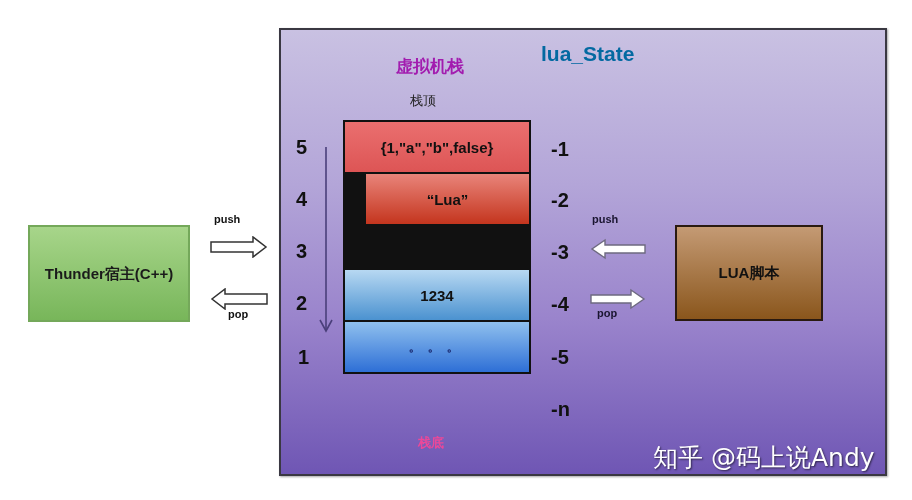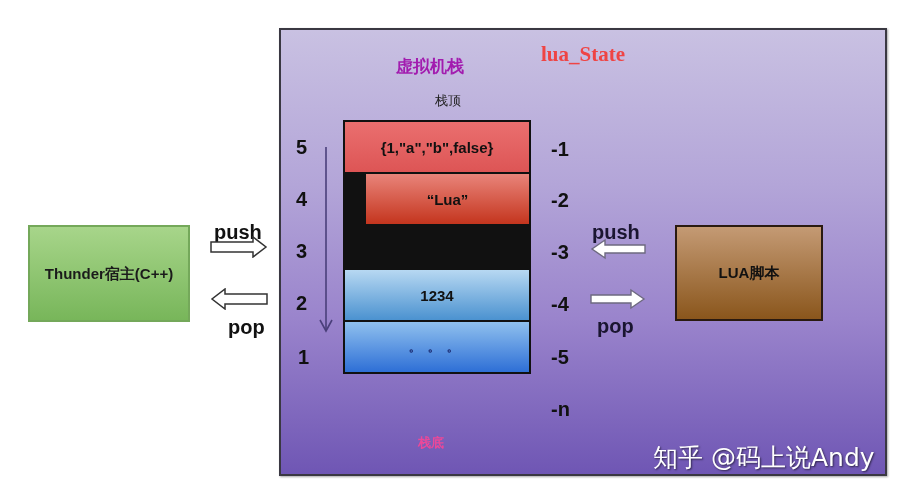--- a/index.html
+++ b/index.html
@@ -9,23 +9,23 @@
     font-family:"DejaVu Sans","Liberation Sans",sans-serif;
     color:#111;
   }
   .frame {
     position:absolute; left:279px; top:28px; width:604px; height:444px;
     border:2px solid #3a3842;
     background:linear-gradient(180deg,#c9c1e2 0%,#b3a5d8 35%,#9a84cc 65%,#6f56b4 100%);
     box-shadow:1px 1px 2px rgba(0,0,0,0.35);
   }
   .abs { position:absolute; }
-  .title-state { left:541px; top:42px; font-size:21px; font-weight:bold; color:#ef4444; font-family:Liberation Serif, serif; }
+  .title-state { left:541px; top:42px; font-size:21px; font-weight:bold; color:#0369a1; font-family:Liberation Sans, sans-serif; }
   .title-stack { left:396px; top:55px; font-size:17px; font-weight:bold; color:#a21caf; }
-  .stack-top-label { left:435px; top:92px; font-size:13px; color:#222; }
+  .stack-top-label { left:410px; top:92px; font-size:13px; color:#222; }
   .stack-bottom-label { left:418px; top:434px; font-size:13px; color:#ec4899;font-weight:bold; }
 
   .stack {
     position:absolute; left:343px; top:120px; width:184px;
     border:2px solid #111; background:#111;
     display:flex; flex-direction:column; gap:2px;
   }
   .cell {
     height:50px; display:flex; align-items:center; justify-content:center;
     font-family:"Liberation Sans",sans-serif; font-weight:bold; font-size:15px; color:#111;
@@ -48,21 +48,21 @@
     font-family:"Liberation Sans",sans-serif; font-weight:bold; font-size:15px; color:#1b1b1b;
     line-height:20px;
   }
   .lua-box {
     position:absolute; left:675px; top:225px; width:144px; height:92px;
     border:2px solid #2a1a10;
     background:linear-gradient(180deg,#c49a74,#8a561c);
     display:flex; align-items:center; justify-content:center;
     font-family:"Liberation Sans",sans-serif; font-weight:bold; font-size:15px; color:#111;
   }
-  .lbl { font-family:"Liberation Sans",sans-serif; font-weight:bold; font-size:20px; color:#111;margin-top:8px; }
+  .lbl { font-family:"Liberation Sans",sans-serif; font-weight:bold; font-size:11px; color:#111; }
   .lbl-light { color:#1a1530; }
   .watermark {
     position:absolute; left:653px; top:441px; font-size:25px; color:#ffffff;
     text-shadow:1px 1px 2px rgba(0,0,0,0.6);
     white-space:nowrap;
   }
 </style>
 </head>
 <body>
 

